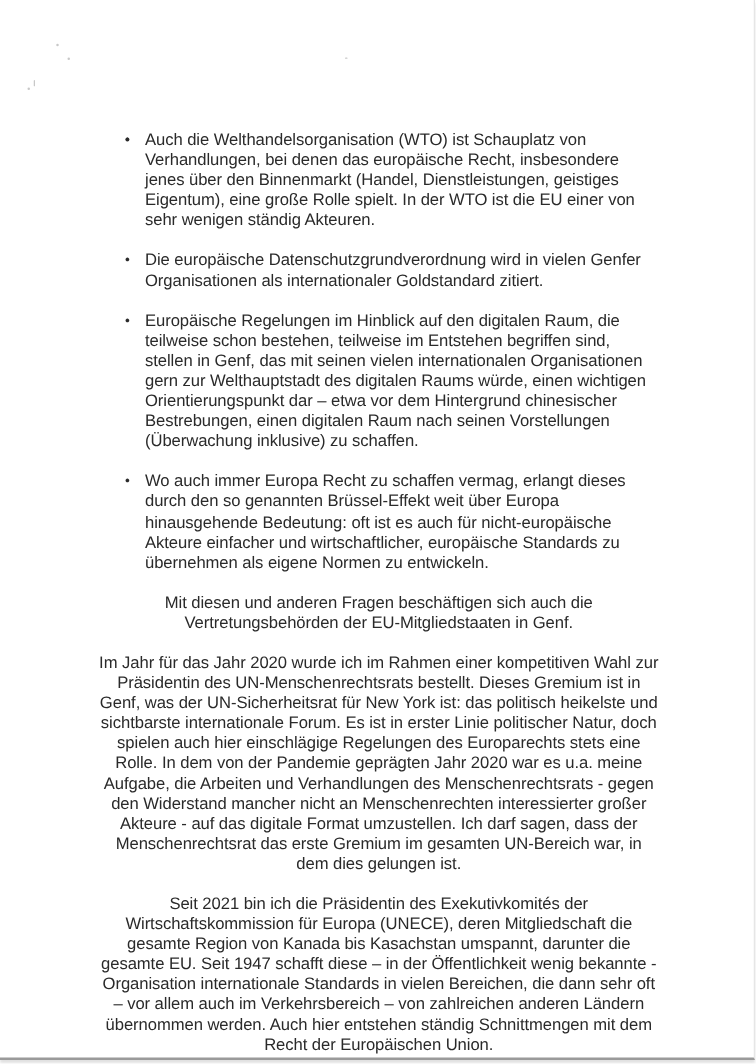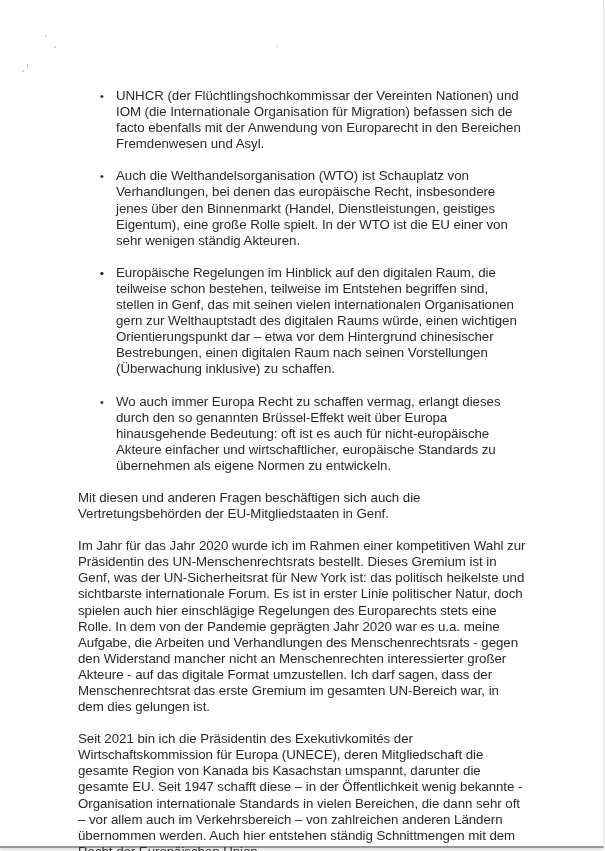--- a/index.html
+++ b/index.html
@@ -47,46 +47,47 @@
       margin-bottom: 16px;
     }
     ul.bullets li .bullet {
       position: absolute;
       left: 22px;
       top: 0;
       font-size: 11px;
     }
     p.para {
       margin: 0 0 16px 0;
+      text-align: center;
     }
   </style>
 </head>
 <body>
 
 <div class="page">
   <div class="specks">
     <div class="speck" style="left:45px;top:35px;"></div>
     <div class="speck" style="left:54px;top:46px;"></div>
     <div class="speck" style="left:27px;top:64px;width:1px;height:5px;"></div>
     <div class="speck" style="left:22px;top:70px;"></div>
     <div class="speck" style="left:276px;top:46px;width:2px;height:1px;"></div>
   </div>
 
   <div class="content">
     <ul class="bullets">
       <li>
         <span class="bullet">•</span>
-        <span>UNHCR (der Flüchtlingshochkommissar der Vereinten Nationen) und IOM (die Internationale Organisation für Migration) befassen sich de facto ebenfalls mit der Anwendung von Europarecht in den Bereichen Fremdenwesen und Asyl.</span>
       </li>
       <li>
         <span class="bullet">•</span>
         <span>Auch die Welthandelsorganisation (WTO) ist Schauplatz von Verhandlungen, bei denen das europäische Recht, insbesondere jenes über den Binnenmarkt (Handel, Dienstleistungen, geistiges Eigentum), eine große Rolle spielt. In der WTO ist die EU einer von sehr wenigen ständig Akteuren.</span>
       </li>
       <li>
         <span class="bullet">•</span>
+        <span>Die europäische Datenschutzgrundverordnung wird in vielen Genfer Organisationen als internationaler Goldstandard zitiert.</span>
       </li>
       <li>
         <span class="bullet">•</span>
         <span>Europäische Regelungen im Hinblick auf den digitalen Raum, die teilweise schon bestehen, teilweise im Entstehen begriffen sind, stellen in Genf, das mit seinen vielen internationalen Organisationen gern zur Welthauptstadt des digitalen Raums würde, einen wichtigen Orientierungspunkt dar – etwa vor dem Hintergrund chinesischer Bestrebungen, einen digitalen Raum nach seinen Vorstellungen (Überwachung inklusive) zu schaffen.</span>
       </li>
       <li>
         <span class="bullet">•</span>
         <span>Wo auch immer Europa Recht zu schaffen vermag, erlangt dieses durch den so genannten Brüssel-Effekt weit über Europa hinausgehende Bedeutung: oft ist es auch für nicht-europäische Akteure einfacher und wirtschaftlicher, europäische Standards zu übernehmen als eigene Normen zu entwickeln.</span>
       </li>
     </ul>

